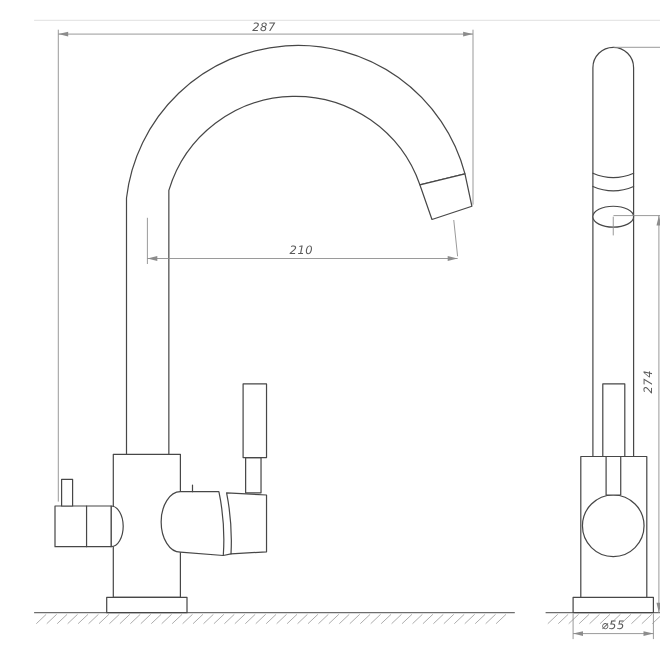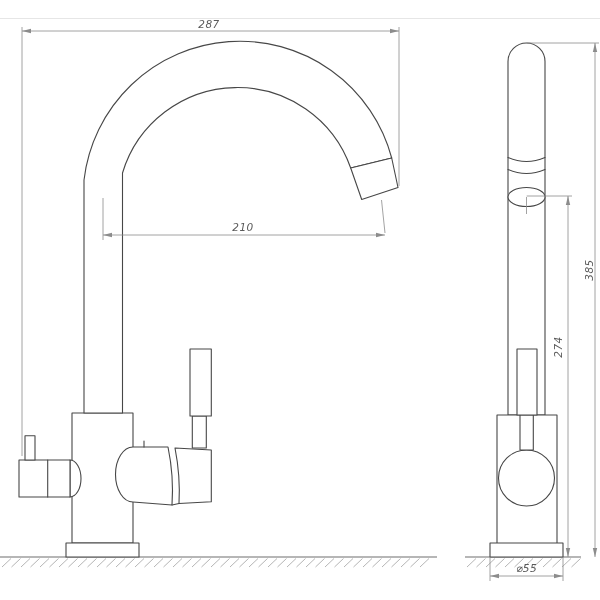--- a/index.html
+++ b/index.html
@@ -1,20 +1,21 @@
 <!DOCTYPE html>
 <html style="--background: #ffffff; --object-line: #474747; --dimension-line: #8c8c8c; --dimension-text: #5a5a5a; --ground-line: #6e6e6e; --hatch-line: #a2a2a2; --frame-line: #e6e6e6;"><head>
 <meta charset="utf-8">
 <style>
   html, body { margin: 0; padding: 0; }
   body { background: var(--background, #fff); }
   .canvas {
     width: 483px; height: 600px; position: relative;
     background: var(--background, #fff);
     font-family: "DejaVu Sans", sans-serif;
+    margin-left: 31px;
   }
   svg { display: block; }
   .obj  { stroke: var(--object-line, #474747); stroke-width: 1.1; fill: none; stroke-linejoin: round; stroke-linecap: round; }
   .objf { stroke: var(--object-line, #474747); stroke-width: 1.1; fill: #ffffff; stroke-linejoin: round; }
   .dim  { stroke: var(--dimension-line, #8c8c8c); stroke-width: 0.8; fill: none; }
   .dimf { fill: var(--dimension-line, #8c8c8c); stroke: none; }
   .dimtext {
     fill: var(--dimension-text, #5a5a5a);
     font-family: "DejaVu Sans", sans-serif;
     font-style: italic;

